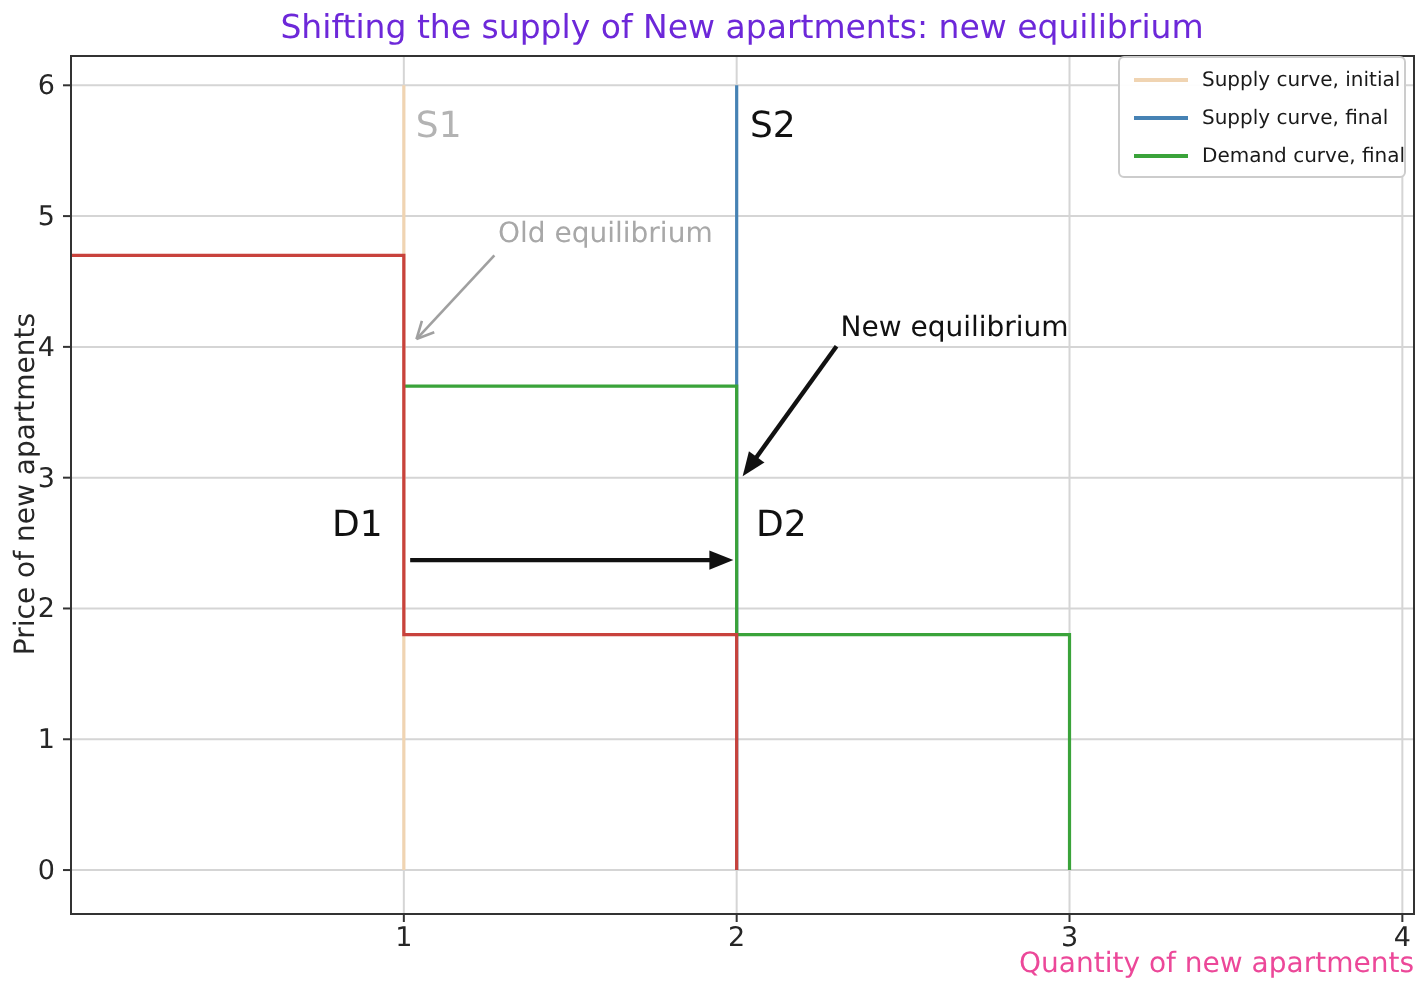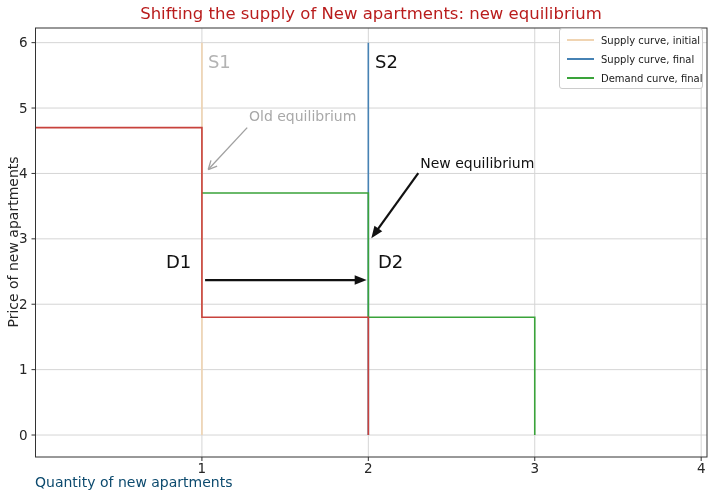--- a/index.html
+++ b/index.html
@@ -1,23 +1,23 @@
 <!DOCTYPE html>
 <html><head>
 <meta charset="utf-8">
 <style>
   html,body{margin:0;padding:0;background:#ffffff;}
   body{width:714px;height:496px;position:relative;overflow:hidden;
        font-family:"DejaVu Sans","Liberation Sans",sans-serif;color:#1a1a1a;}
   .fig{position:absolute;inset:0;}
   .chart-svg{position:absolute;left:0;top:0;}
   .title{position:absolute;left:35px;top:4px;width:672px;text-align:center;
-         font-size:16.5px;color:#b91c1c;white-space:nowrap;}
-  .xlabel{position:absolute;left:35px;top:474px;width:672px;text-align:left;
-          font-size:14px;color:#0c4a6e;white-space:nowrap;}
+         font-size:16.5px;color:#6d28d9;white-space:nowrap;}
+  .xlabel{position:absolute;left:35px;top:474px;width:672px;text-align:right;
+          font-size:14px;color:#ec4899;white-space:nowrap;}
   .ylabel{position:absolute;left:13px;top:242px;transform:translate(-50%,-50%) rotate(-90deg);
           font-size:14px;color:#262626;white-space:nowrap;}
   .legend{position:absolute;left:559px;top:28px;width:144px;height:61px;box-sizing:border-box;
           background:rgba(255,255,255,0.95);border:1px solid #cccccc;border-radius:3px;
           padding:5px 4px 4px 7px;display:flex;flex-direction:column;justify-content:space-between;}
   .lrow{display:flex;align-items:center;height:12px;}
   .lswatch{display:inline-block;width:27px;height:2px;flex:0 0 27px;margin-right:7px;}
   .ltext{font-size:10px;color:#1a1a1a;white-space:nowrap;}
 </style>
 </head>

